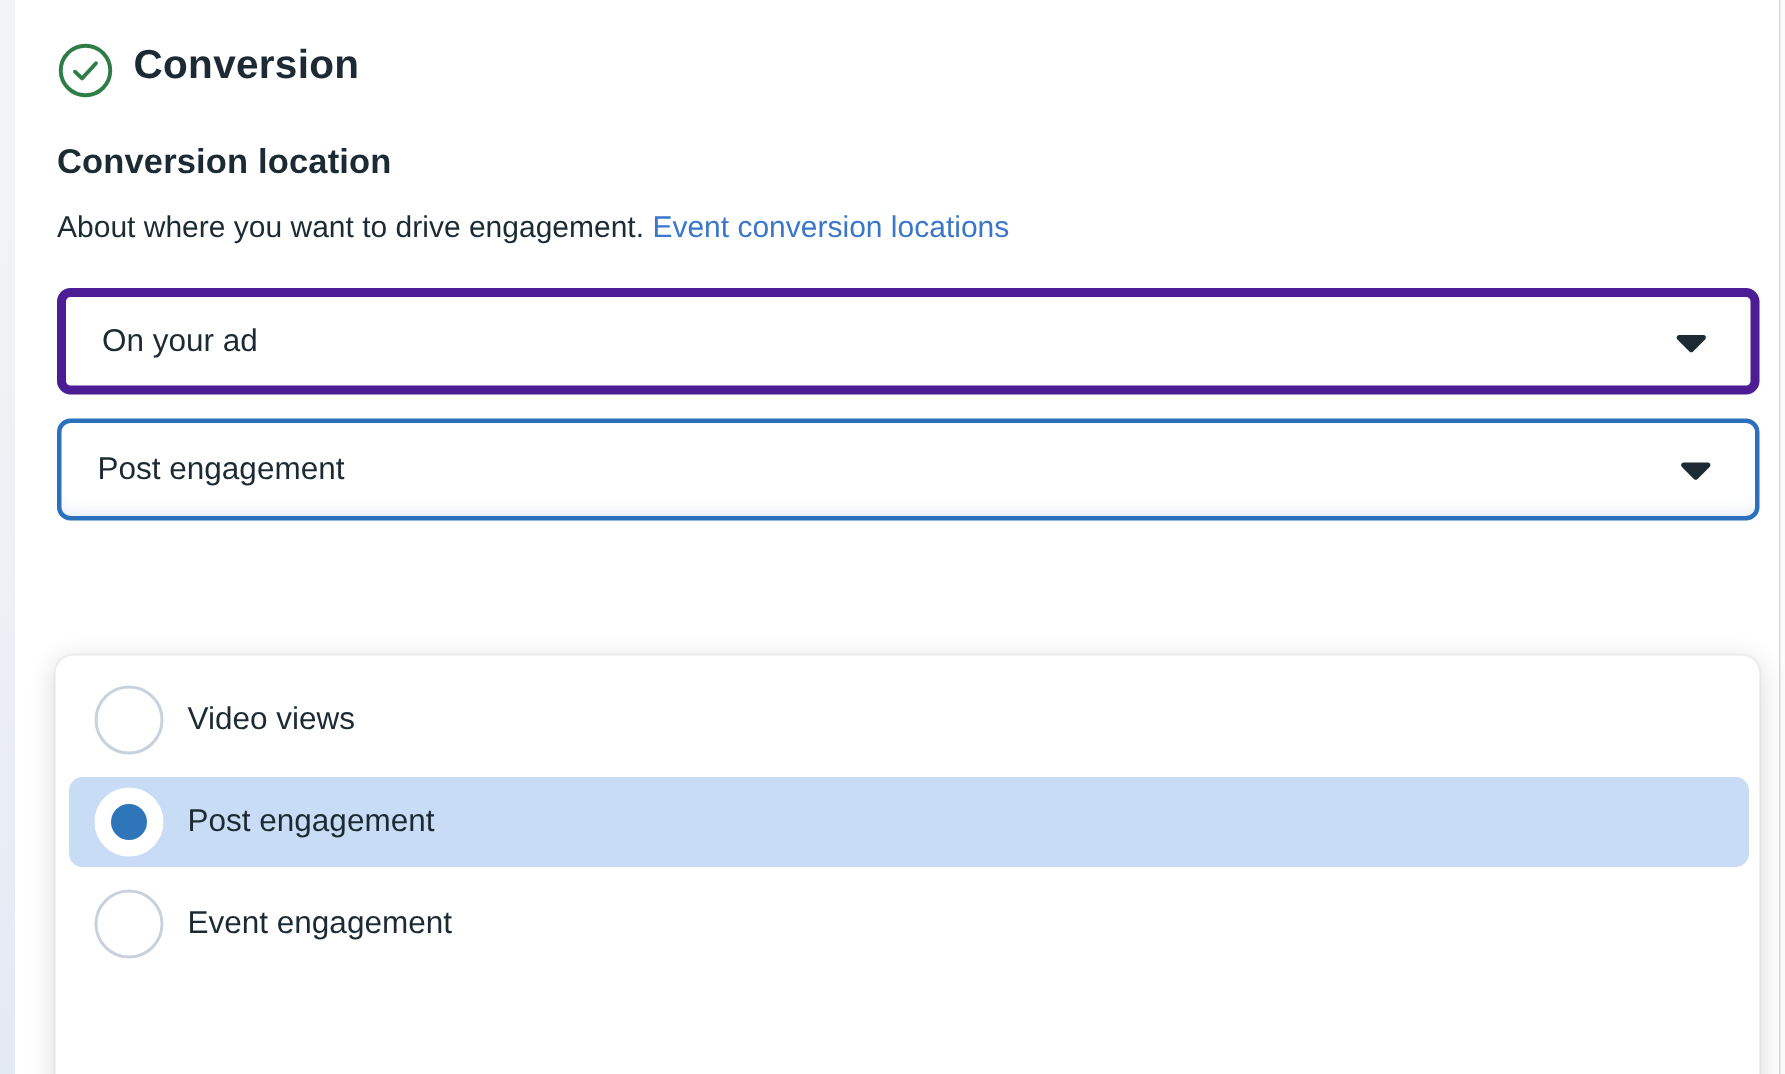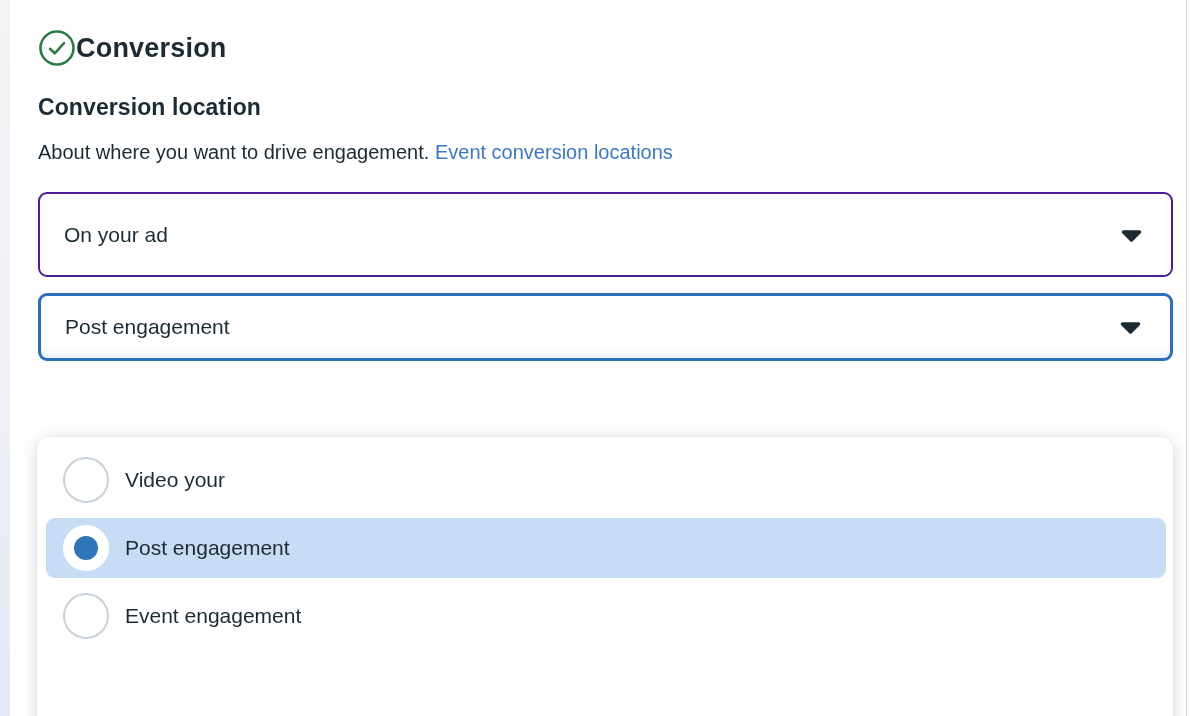--- a/index.html
+++ b/index.html
@@ -26,21 +26,22 @@
     flex: 0 0 auto;
   }
   .card {
     flex: 1 1 auto;
     background: #fff;
     height: 100%;
     padding: 28px 13px 0 28px;
   }
   .section-header {
     display: flex;
-    align-items: center;
+    align-items: flex-start;
+    gap: 13px;
     height: 40px;
   }
   .section-header h1 {
     font-size: 27px;
     font-weight: 700;
     letter-spacing: 0.2px;
   }
   .check-circle { width: 38px; height: 38px; display: inline-flex; }
   h2.field-label {
     font-size: 23px;
@@ -55,22 +56,22 @@
     line-height: 26px;
   }
   .desc a {
     color: var(--link-blue, #3b77c9);
     text-decoration: none;
     cursor: pointer;
   }
   .select {
     position: relative;
     margin-top: 27px;
-    height: 85px;
-    border: 2px solid #4c1d95;
+    height: 71px;
+    border: 6px solid #4c1d95;
     border-radius: 9px;
     background: #fff;
     display: flex;
     align-items: center;
     padding: 0 60px 0 24px;
     font-size: 21px;
     cursor: pointer;
   }
   .select .caret {
     position: absolute;
@@ -175,21 +176,21 @@
       </span>
     </div>
 
   </div>
 
   <div class="right-strip"></div>
 
   <div class="dropdown-panel">
     <div class="option">
       <span class="radio"></span>
-      <span>Video your</span>
+      <span>Video views</span>
     </div>
     <div class="option selected">
       <span class="radio checked"></span>
       <span>Post engagement</span>
     </div>
     <div class="option">
       <span class="radio"></span>
       <span>Event engagement</span>
     </div>
   </div>

